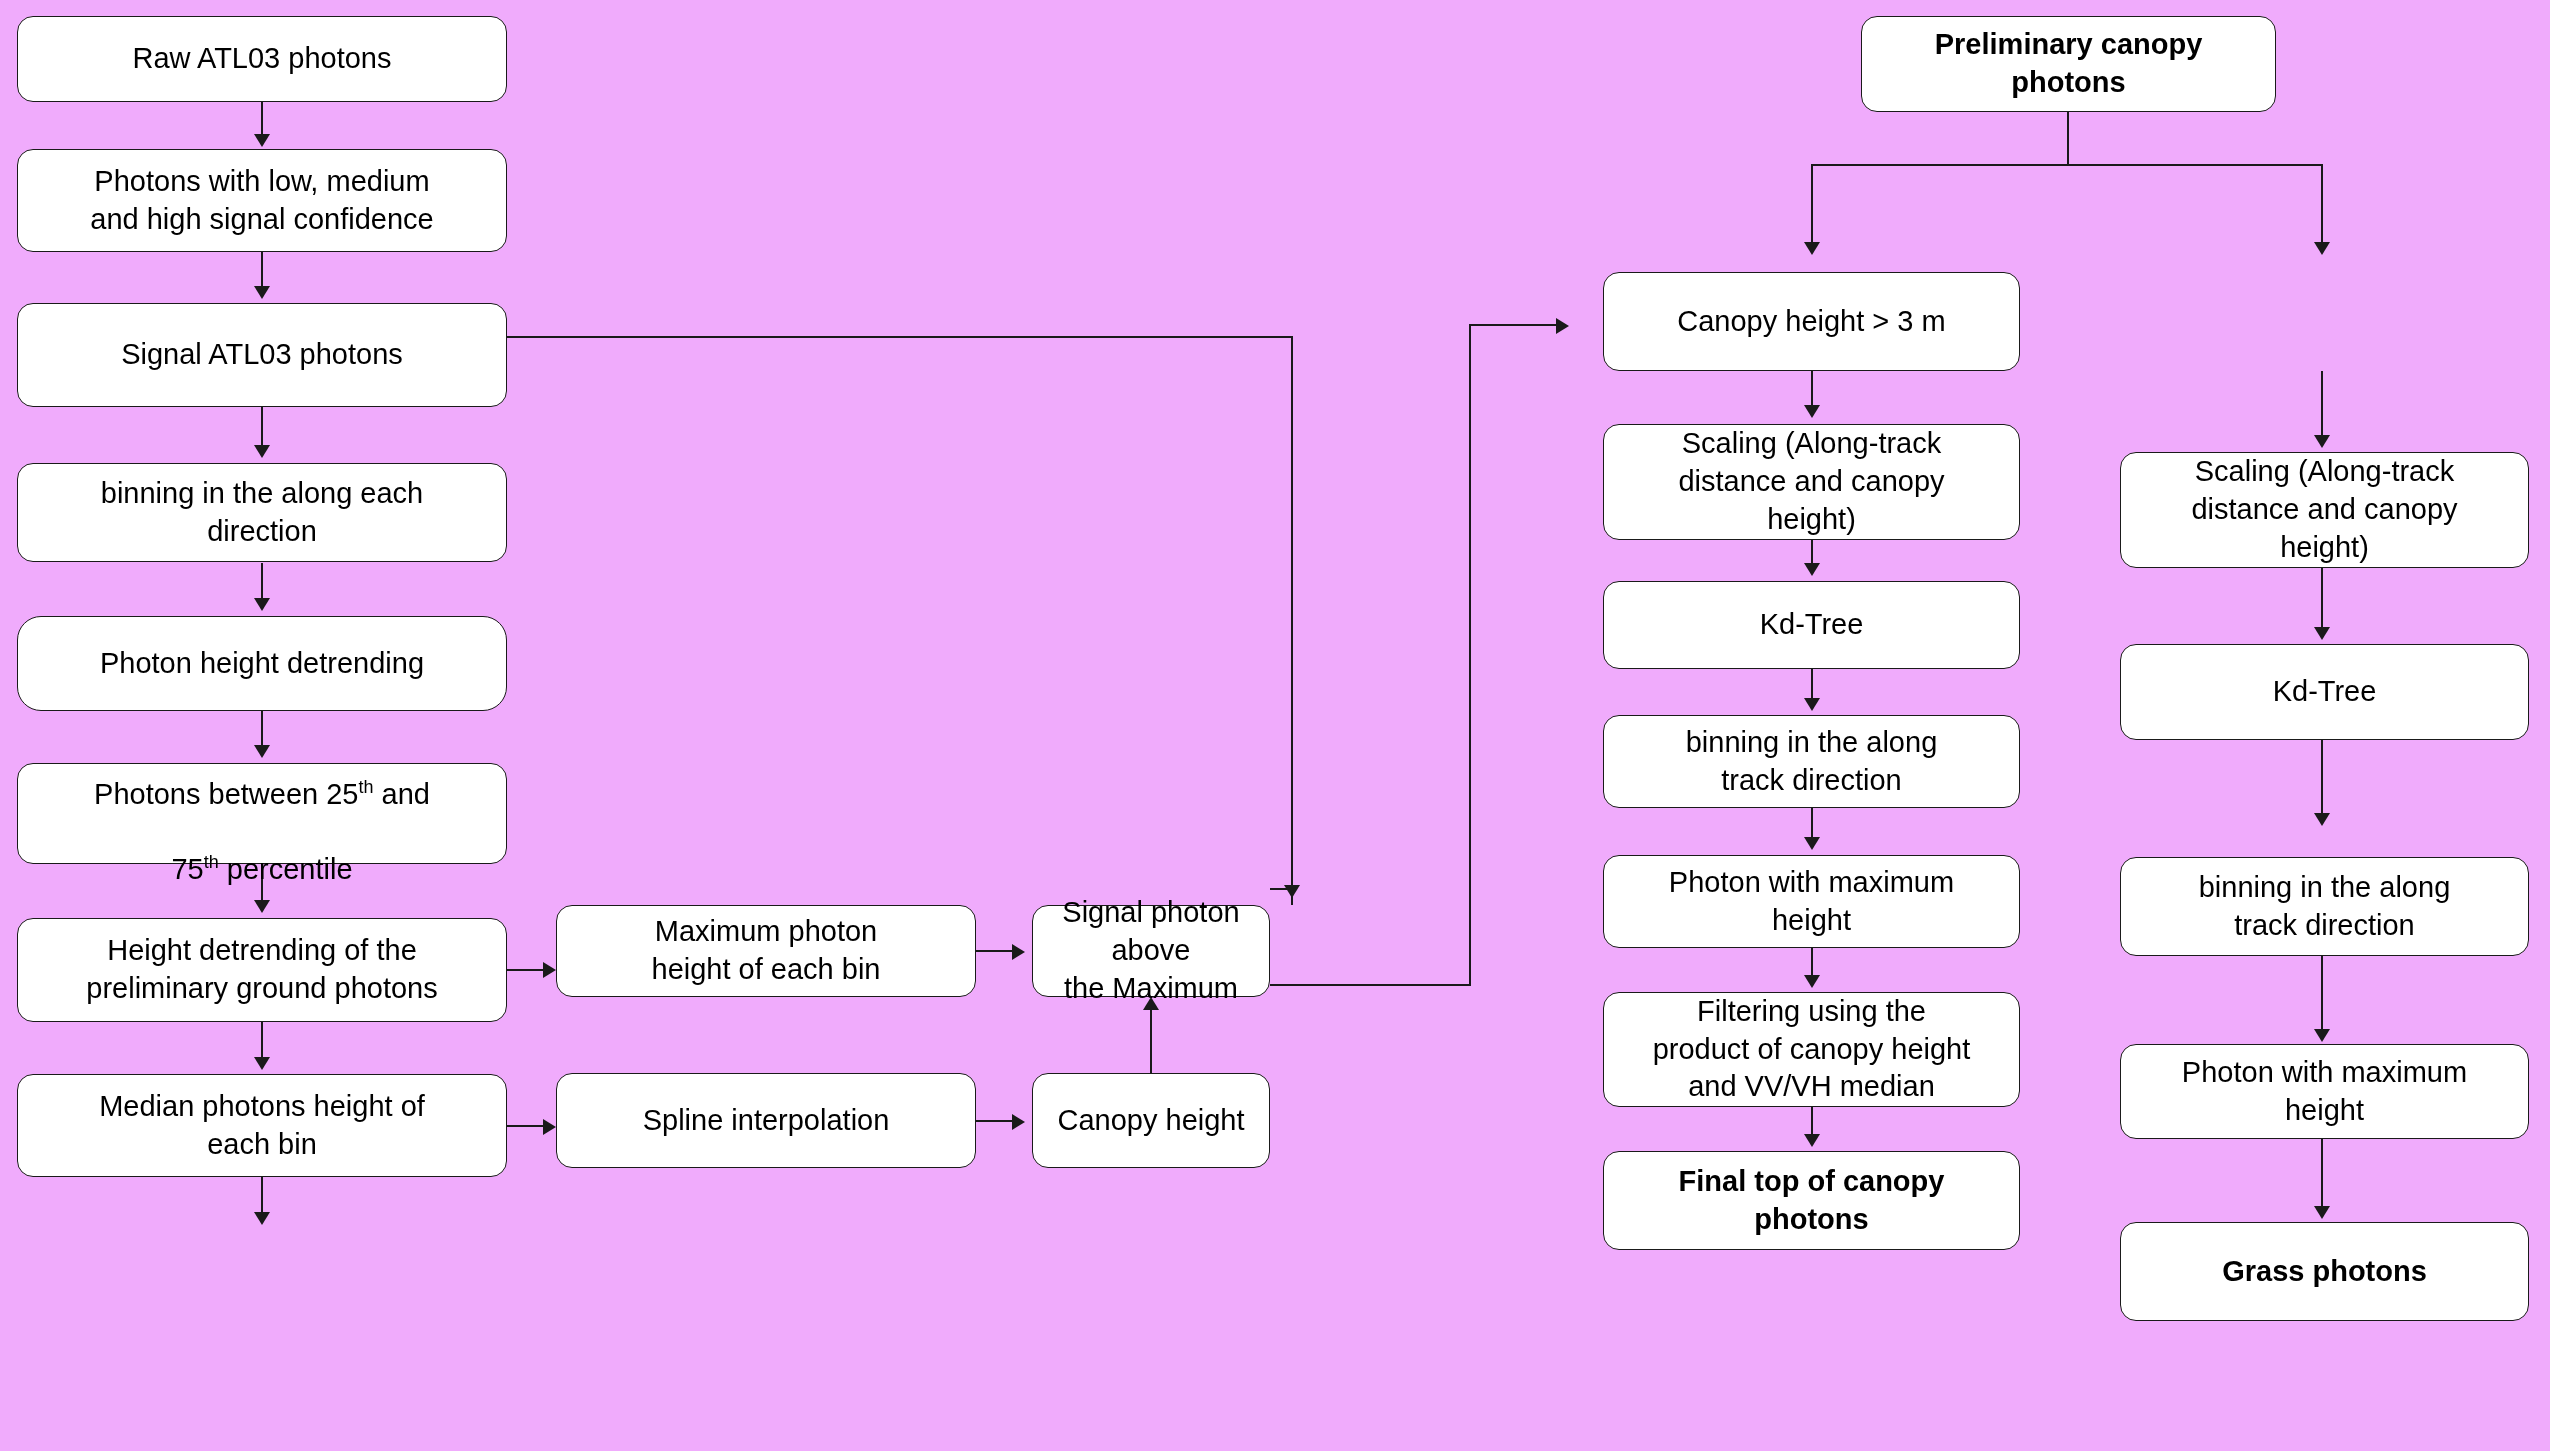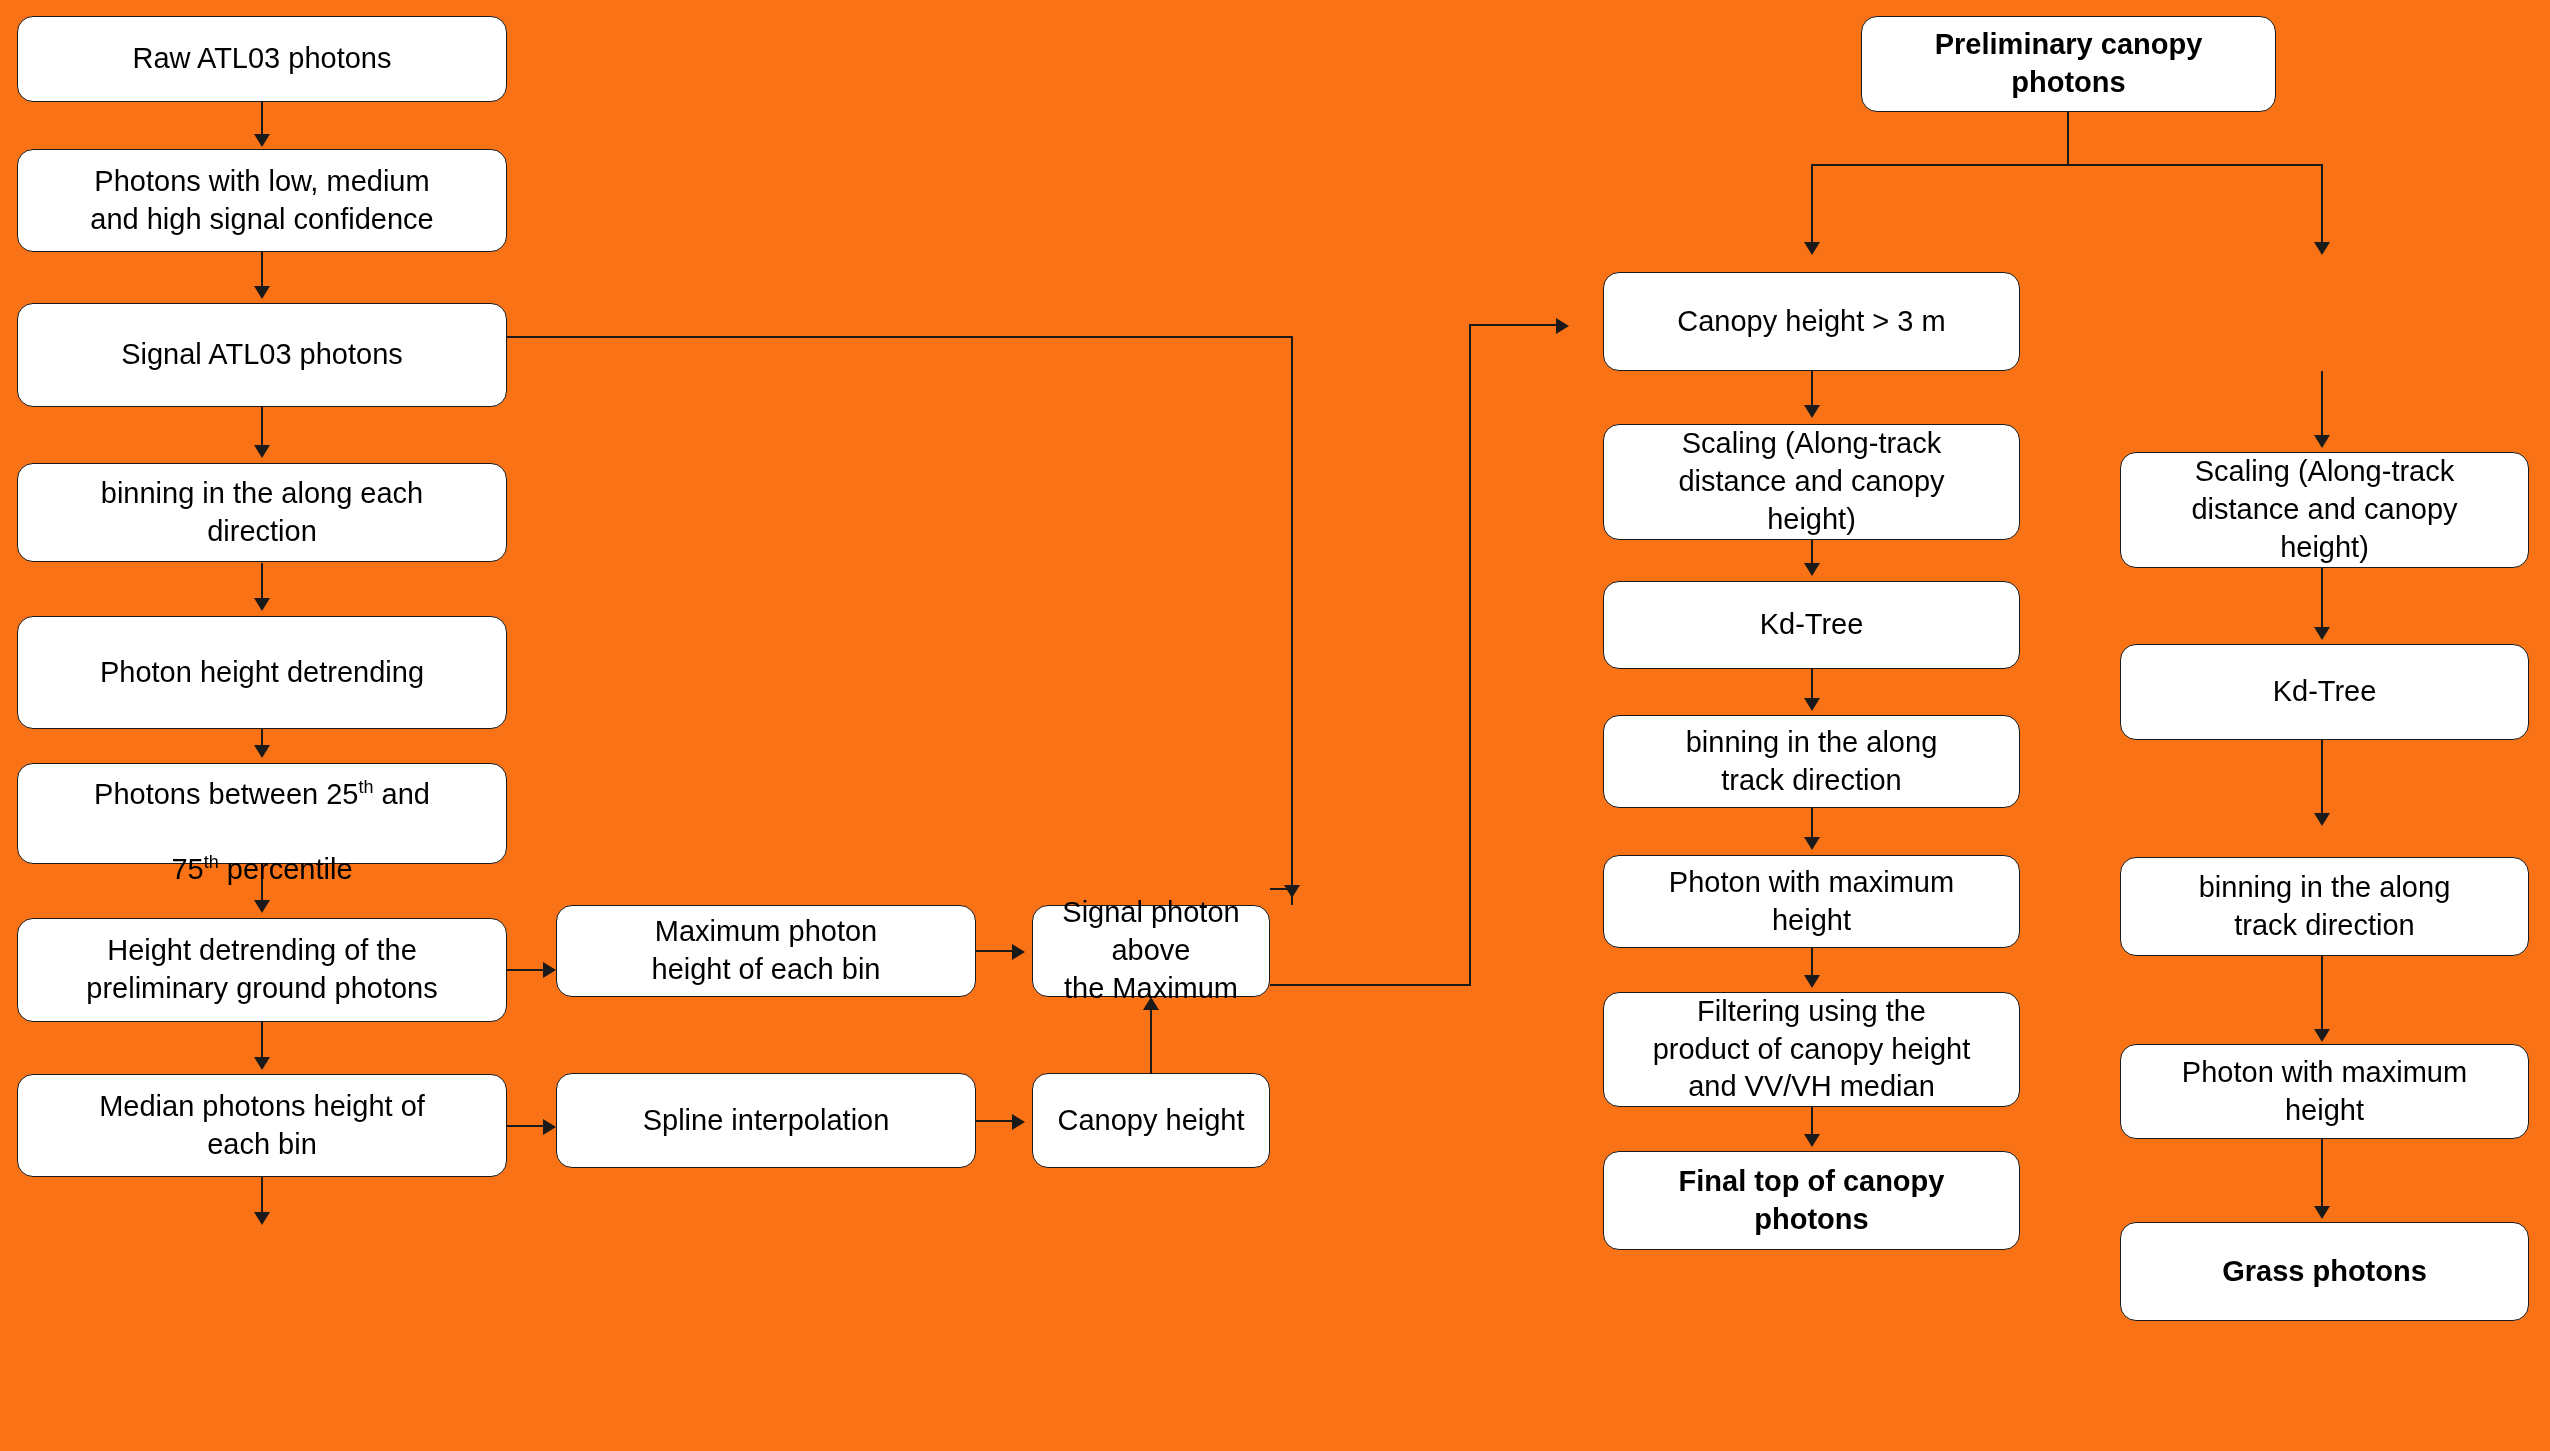--- a/index.html
+++ b/index.html
@@ -4,21 +4,21 @@
 <style>
   html, body {
     margin: 0;
     padding: 0;
     background: #ffffff;
   }
   #page {
     position: relative;
     width: 2550px;
     height: 1452px;
-    background: #f97316;
+    background: #f0abfc;
     font-family: "Liberation Sans", sans-serif;
     overflow: hidden;
   }
   .node {
     position: absolute;
     box-sizing: border-box;
     border: 1.9px solid #1a1a1a;
     border-radius: 16px;
     background: #ffffff;
     display: flex;
@@ -86,21 +86,21 @@
 
   <div class="vline" style="left:261px; top:407px; height:41px;"></div>
   <div class="arrowhead arrow-down" style="left:254px; top:445px;"></div>
 
   <div class="node" style="left:17px; top:463px; width:490px; height:99px;">binning in the along each
 direction</div>
 
   <div class="vline" style="left:261px; top:563px; height:39px;"></div>
   <div class="arrowhead arrow-down" style="left:254px; top:598px;"></div>
 
-  <div class="node" style="left:17px; top:616px; width:490px; height:113px;">Photon height detrending</div>
+  <div class="node" style="left:17px; top:616px; width:490px; height:95px;border-radius:24px;">Photon height detrending</div>
 
   <div class="vline" style="left:261px; top:710px; height:39px;"></div>
   <div class="arrowhead arrow-down" style="left:254px; top:745px;"></div>
 
   <div class="node" style="left:17px; top:763px; width:490px; height:101px;">
     <span>
       <span>Photons between 25</span><span class="sup">th</span><span> and</span><br>
       <span>75</span><span class="sup">th</span><span> percentile</span>
     </span>
   </div>

